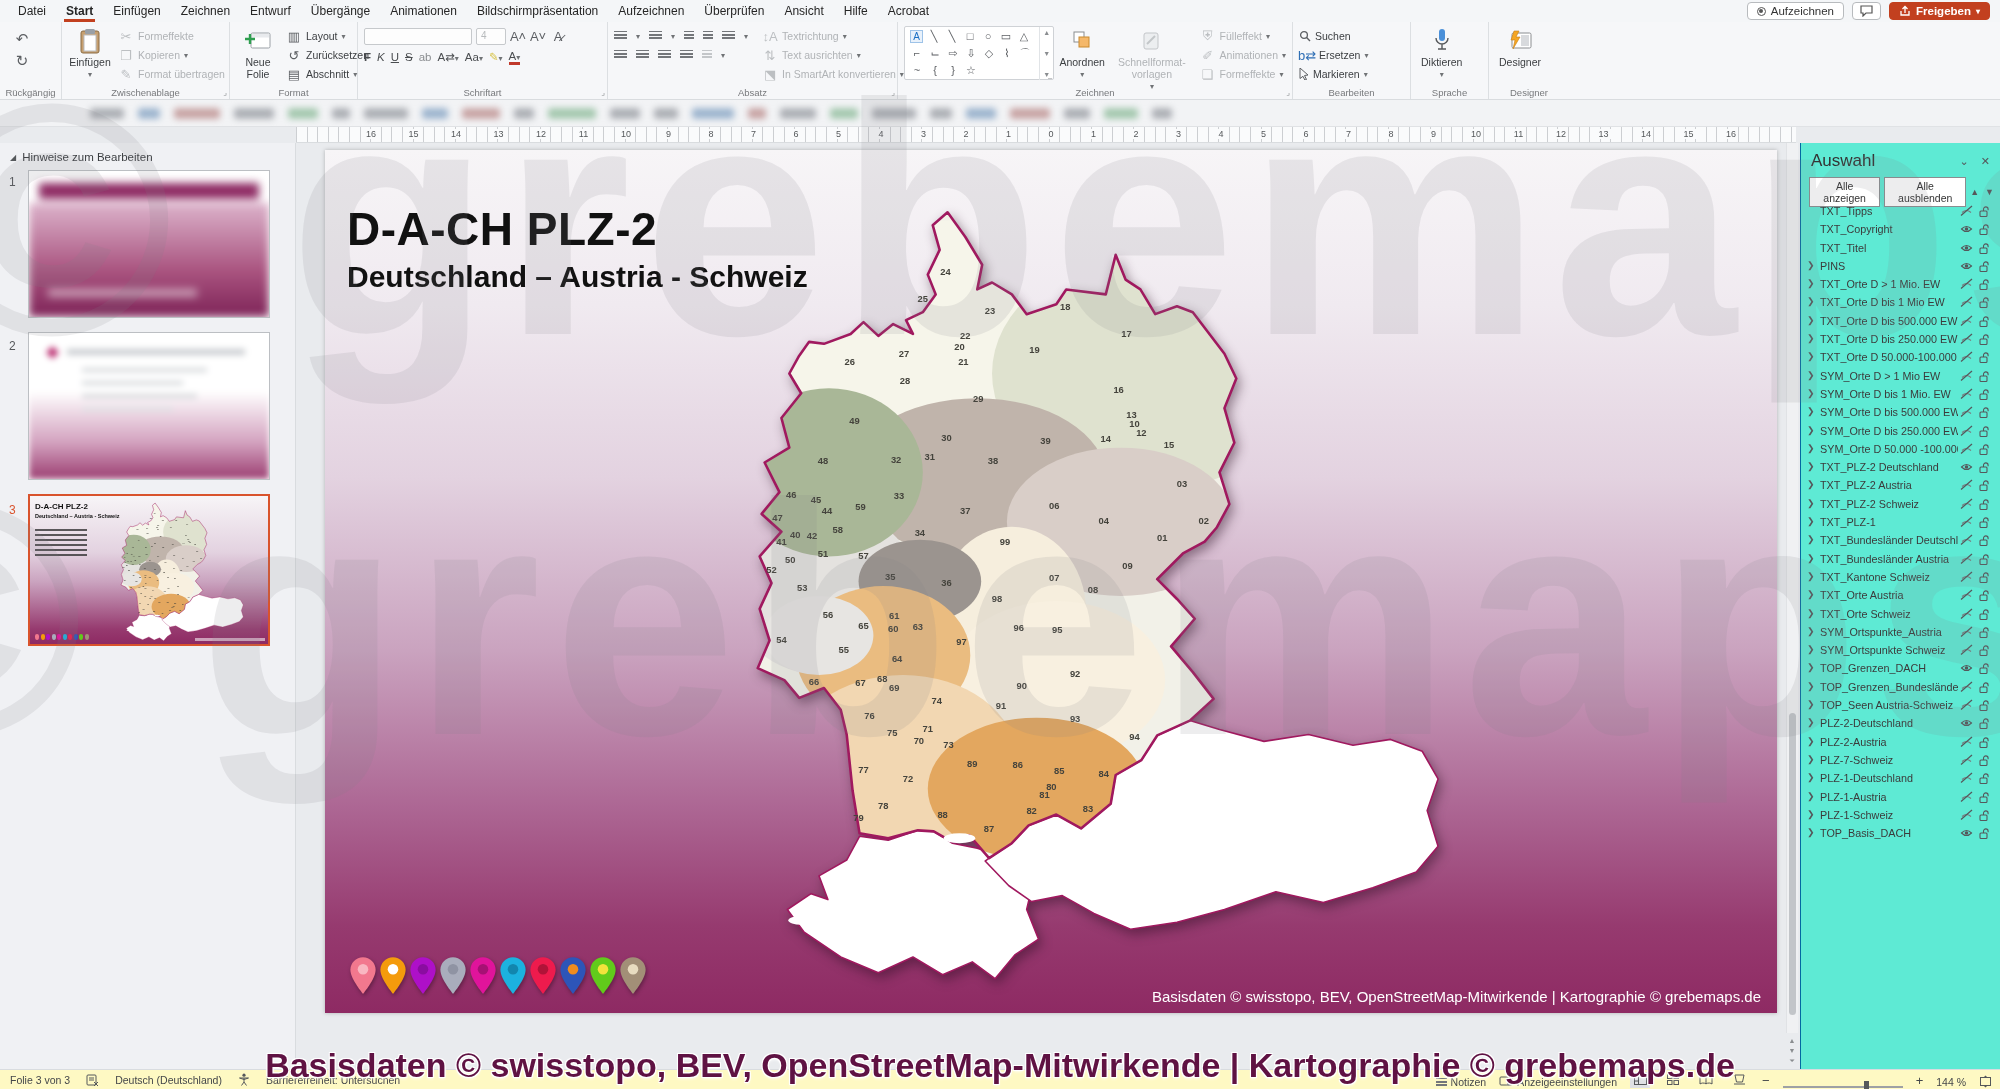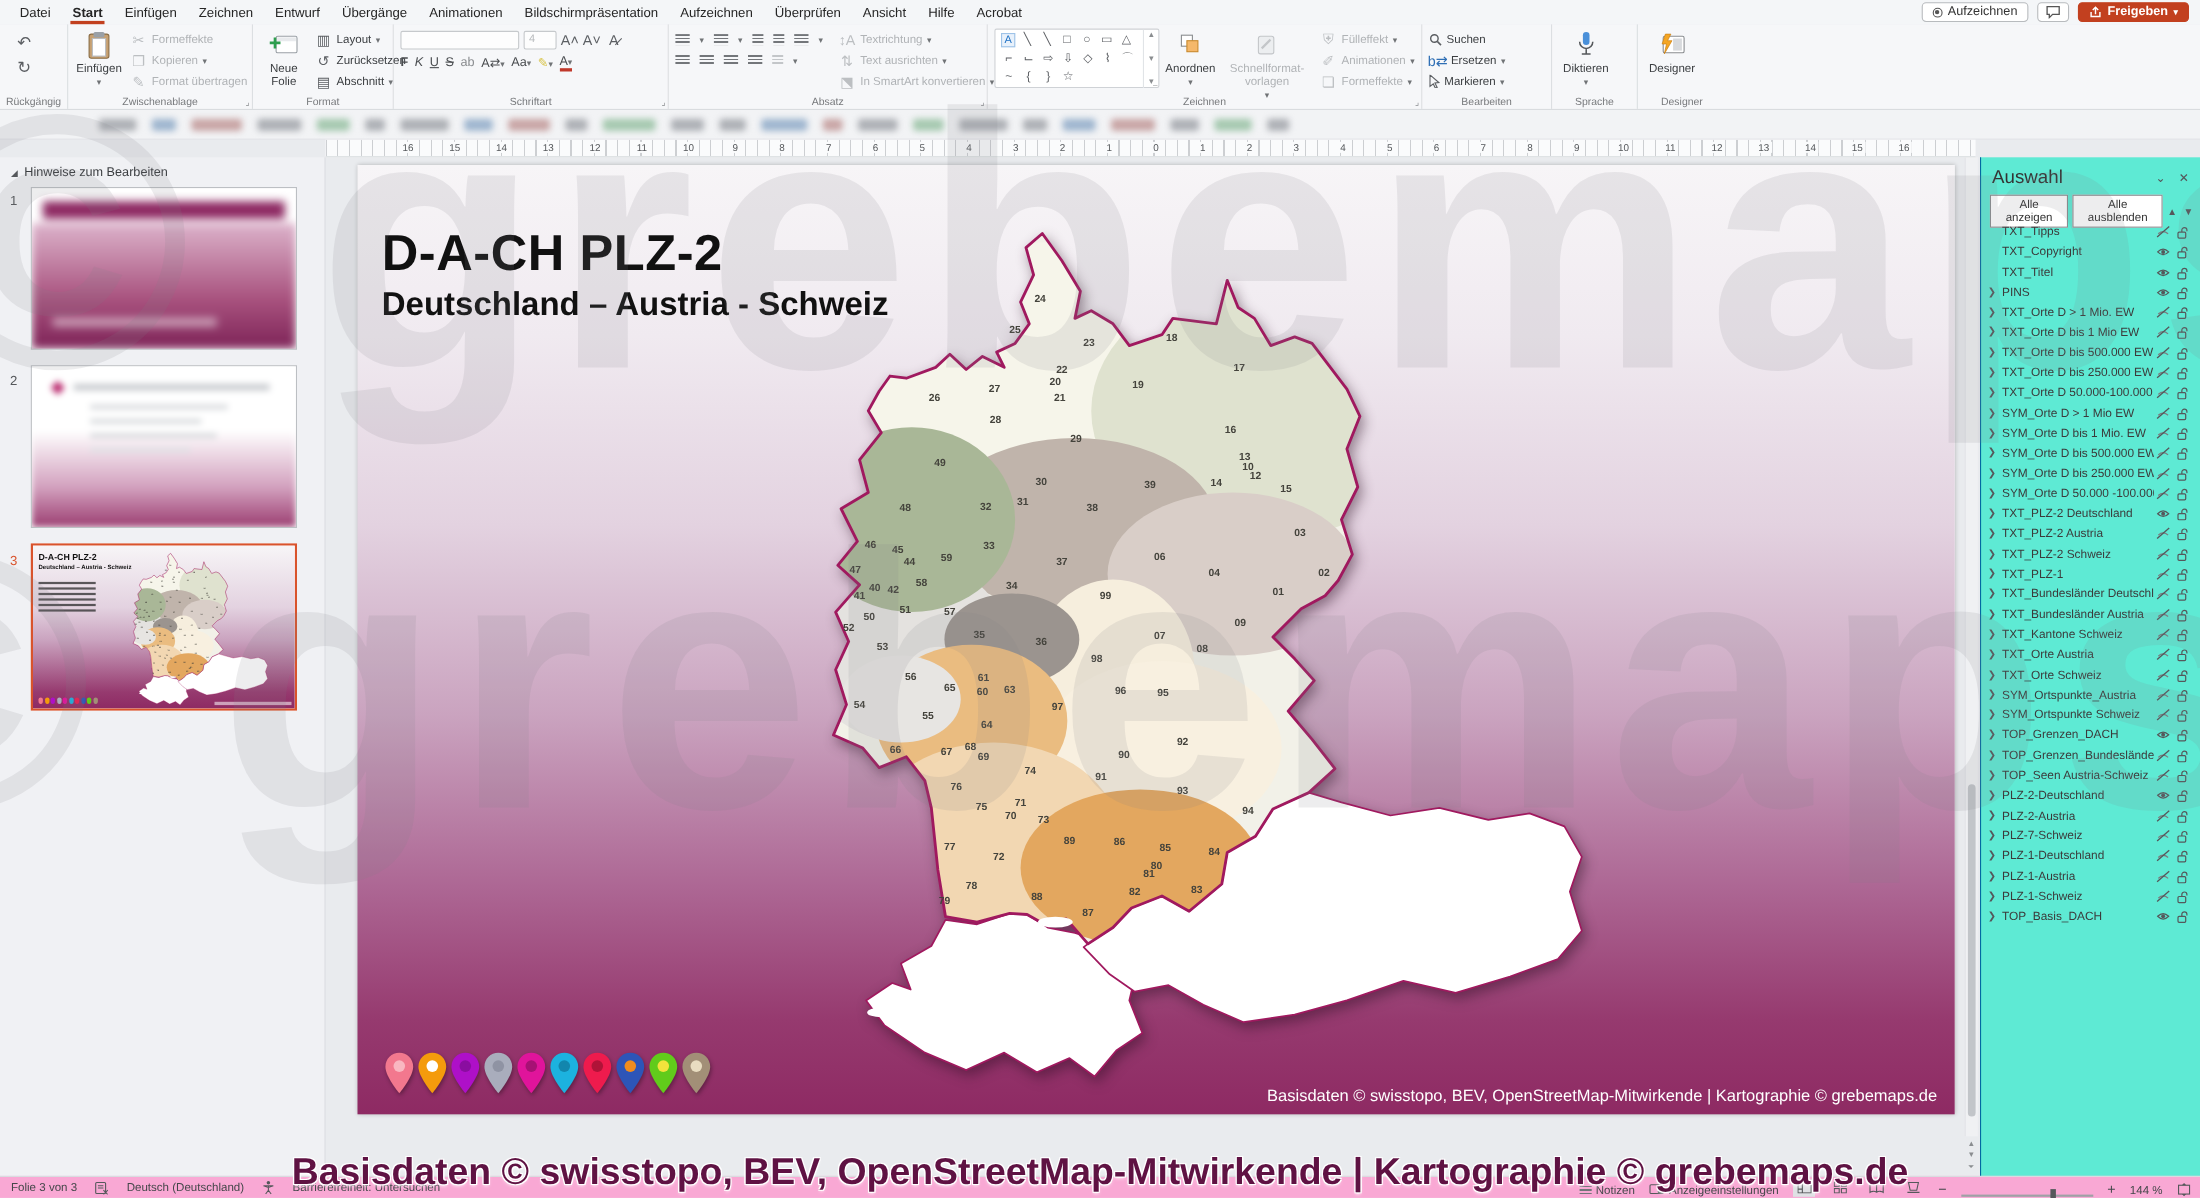--- a/index.html
+++ b/index.html
@@ -77,21 +77,21 @@
   .sp-actions { display:flex; gap:4px; padding:2px 6px 8px 8px; align-items:center;}
   .sp-btn { border:1px solid #8a8d90; background:#fff; font-size:10.5px; padding:2px 6px; color:#333; }
   .sp-arrows { margin-left:auto; display:flex; gap:6px; font-size:9px; color:#55585b;}
   .sp-list { position:absolute; top:62px; left:0; right:0; bottom:0; overflow:hidden; }
   .sp-item { display:flex; height:18.3px; padding:0 8px 0 6px; }
   .sp-chev { width:13px; font-size:9px; color:#55585b; }
   .sp-label { flex:1; white-space:nowrap; overflow:hidden; font-size:10.8px; }
   .sp-eye, .sp-lock { width:17px; display:flex; justify-content:center; }
 
   
-  .statusbar { position:absolute; left:0; right:0; bottom:0; height:20px; background:#f9a8d4; border-top:1px solid #d9dcdf; display:flex; align-items:center; font-size:10.5px; color:#44474a; z-index:20; }
+  .statusbar { position:absolute; left:0; right:0; bottom:0; height:20px; background:#fef9c3; border-top:1px solid #d9dcdf; display:flex; align-items:center; font-size:10.5px; color:#44474a; z-index:20; }
   .sb-left { display:flex; gap:16px; align-items:center; padding-left:10px; }
   .sb-right { margin-left:auto; display:flex; gap:13px; align-items:flex-end; padding-right:8px; }
   .viewic { width:20px; height:16px; display:flex; align-items:center; justify-content:center; }
   .viewic.on { background:#dfe1e4; }
   .zoomtrack { width:120px; height:2px; background:#9ea1a5; position:relative; }
   .zoomthumb { position:absolute; left:68%; top:-5px; width:5px; height:12px; background:#55585b; }
 
   
   .wm { position:absolute; font-weight:bold; color:rgba(130,130,132,.14); z-index:55; pointer-events:none; white-space:nowrap; letter-spacing:12px;}
   .banner { position:absolute; left:0; right:0; bottom:4px; text-align:center; font-size:34px; font-weight:bold; color:#5f1243; z-index:60; pointer-events:none;

